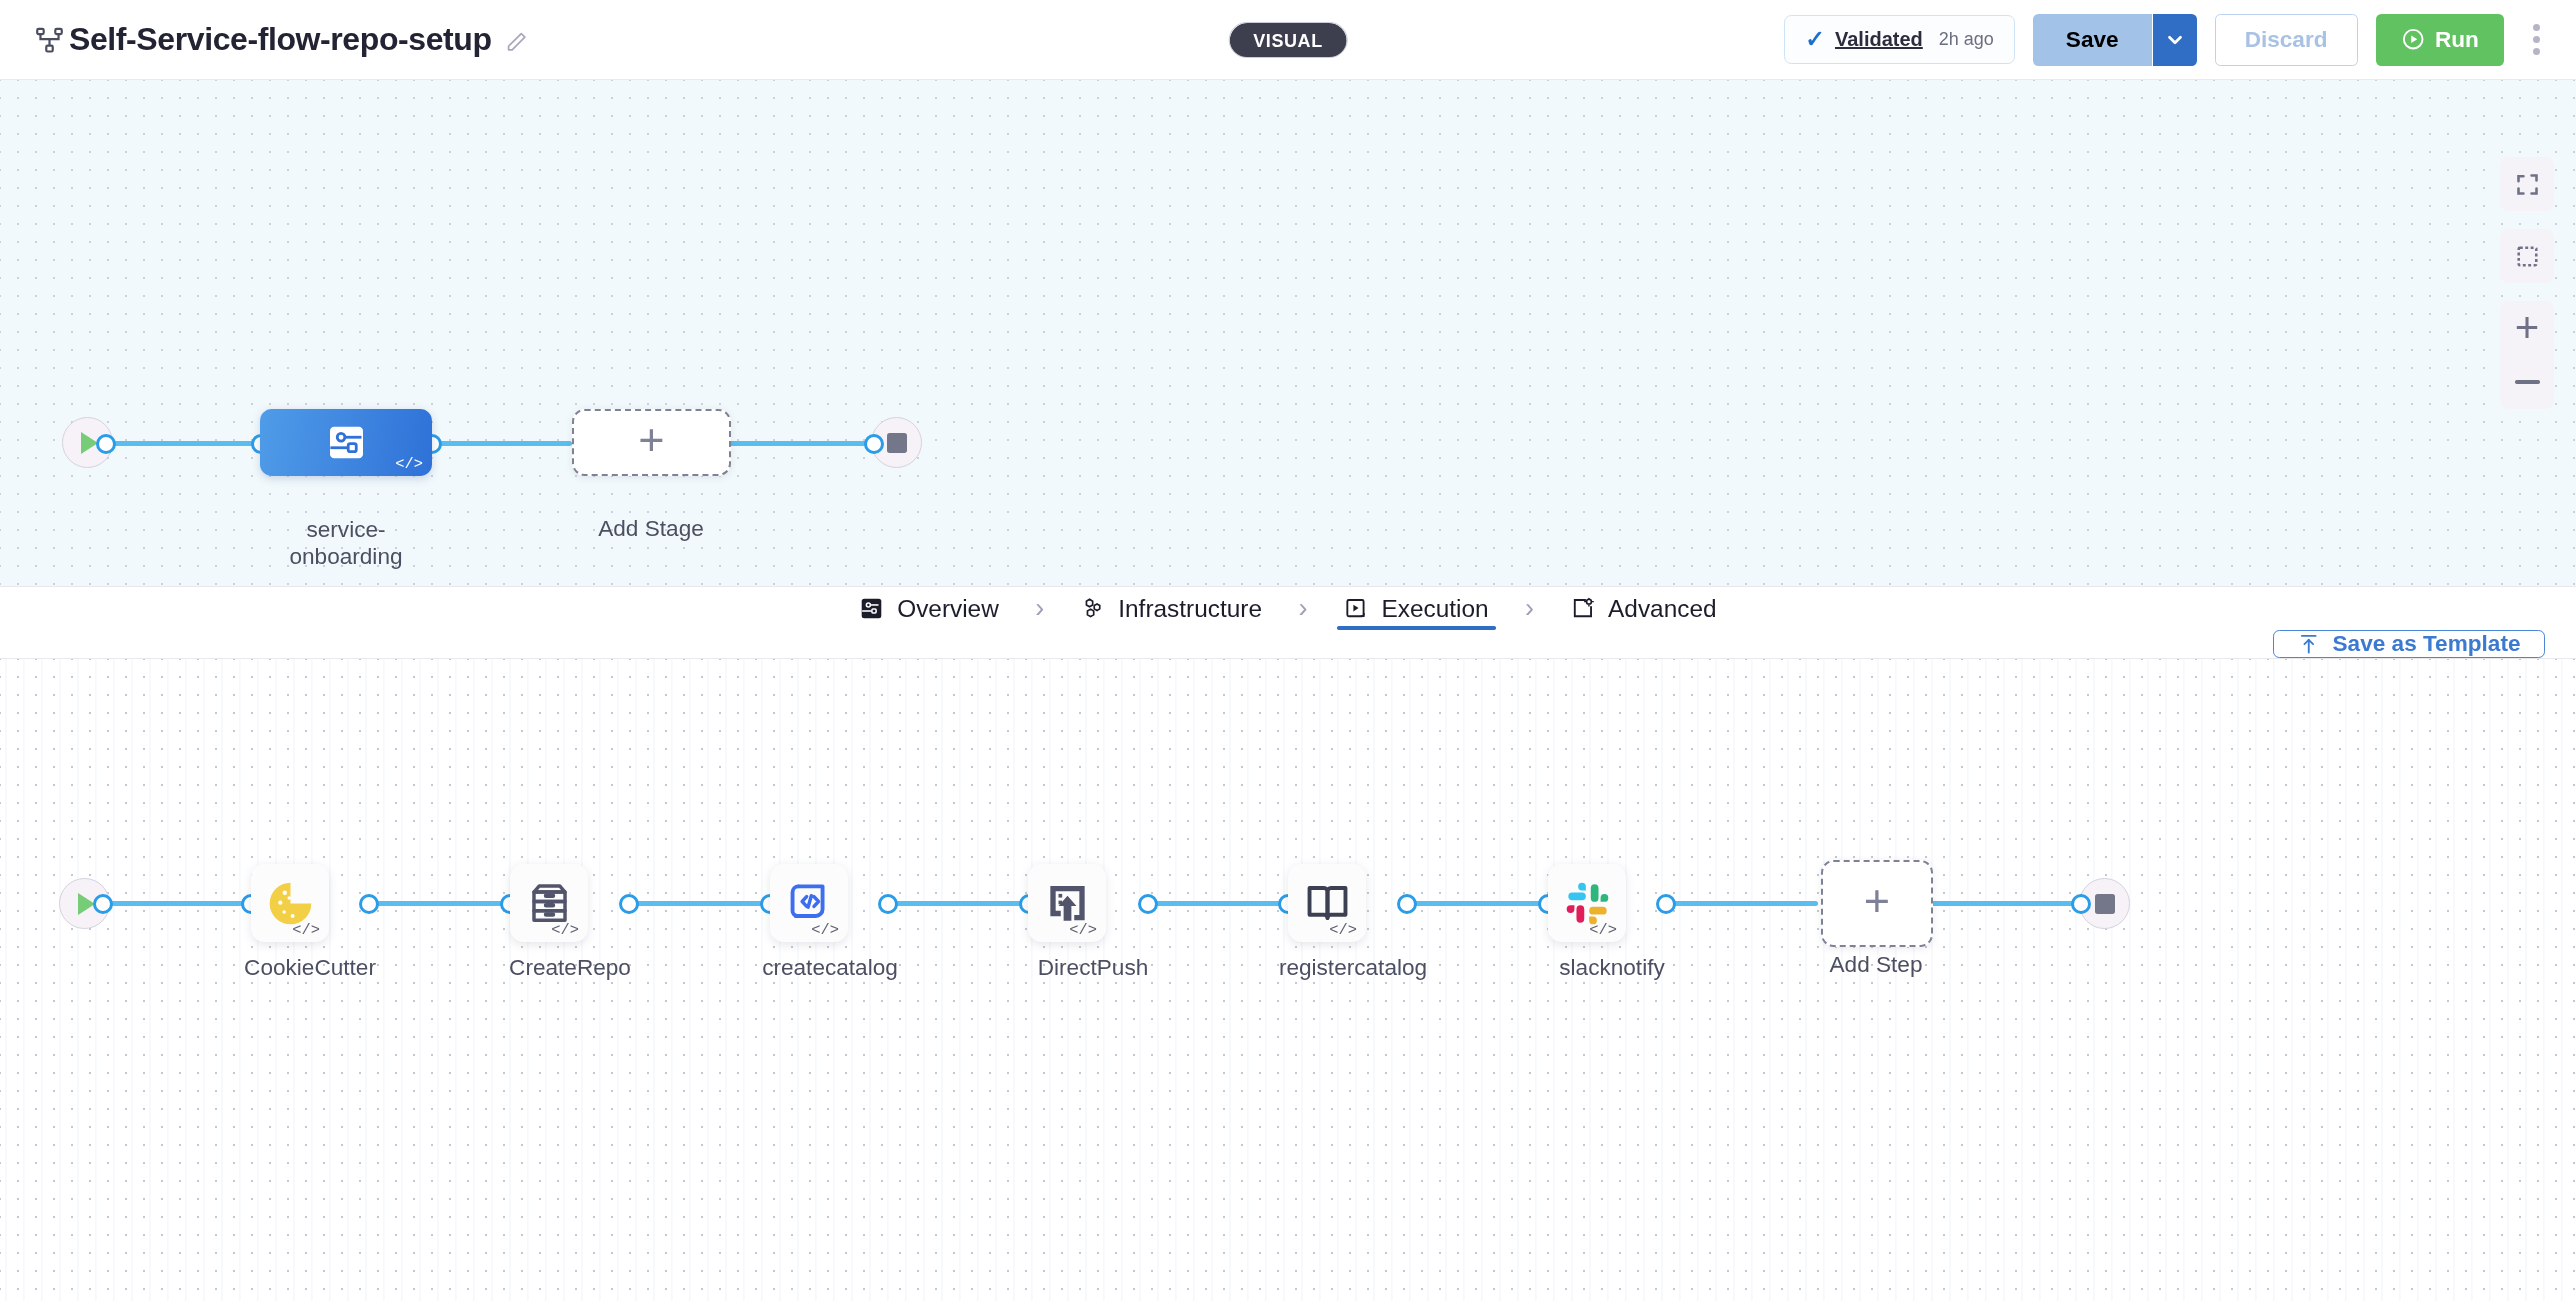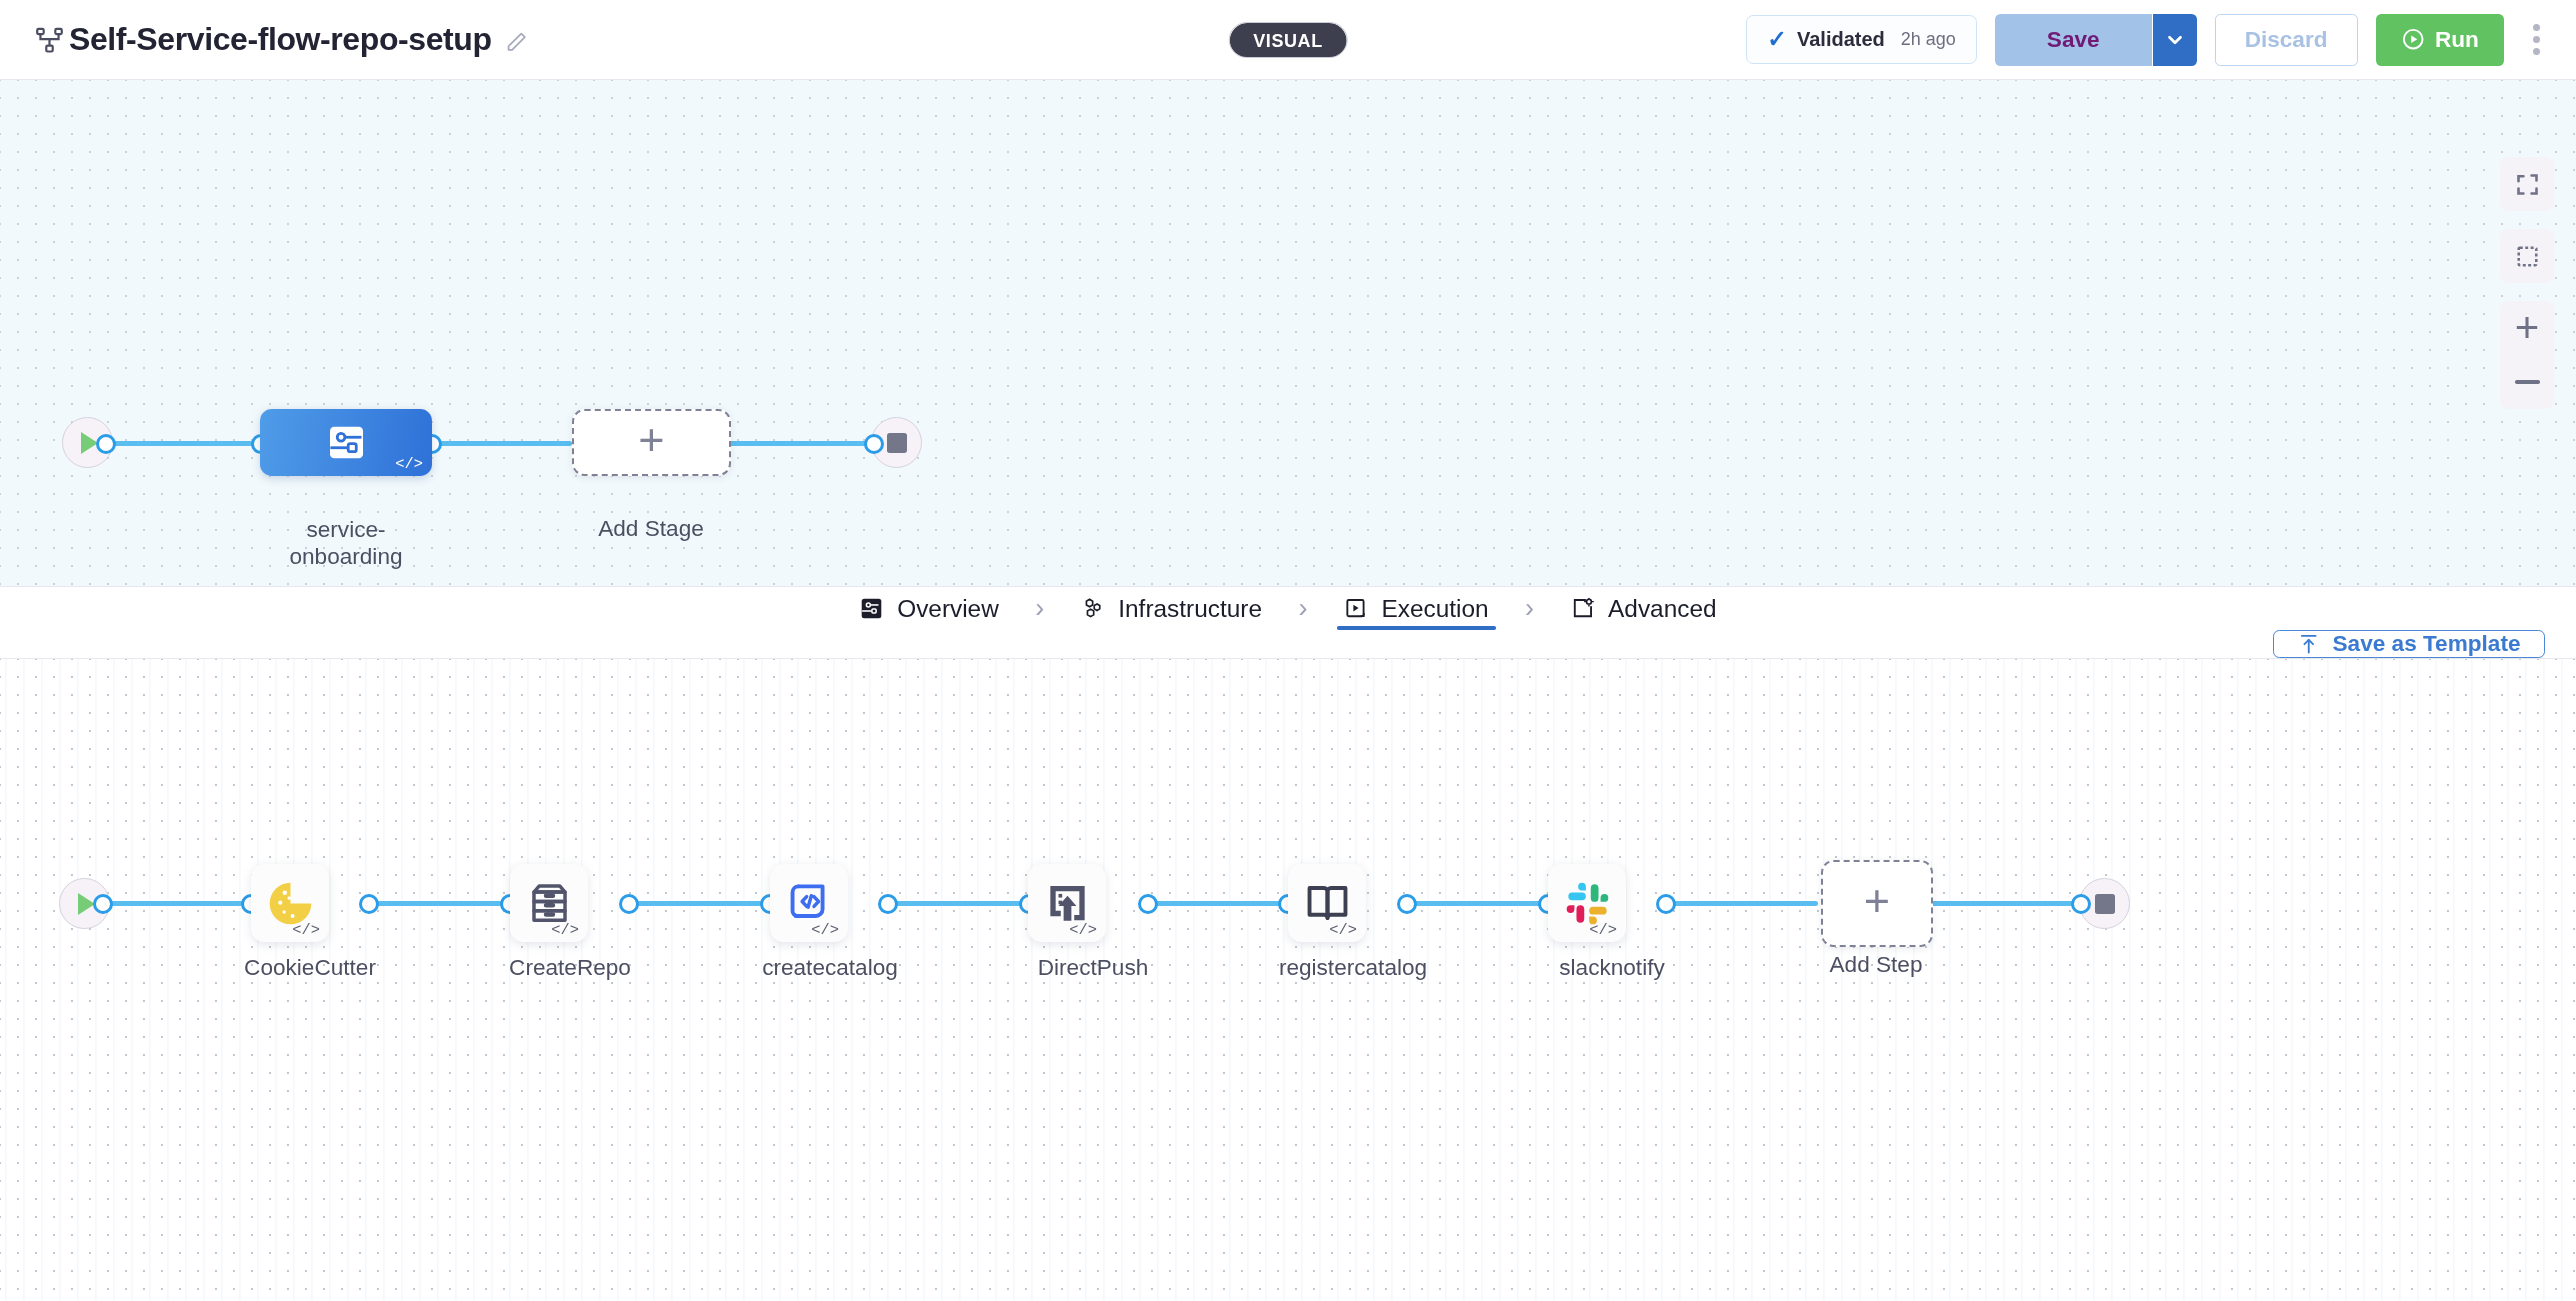--- a/index.html
+++ b/index.html
@@ -46,28 +46,28 @@
   }
 
   .header-right { margin-left: auto; display: flex; align-items: center; gap: 18px; }
   .validated-badge {
     display: flex; align-items: center; gap: 10px;
     border: 0.9px solid #cfe3f7; border-radius: 7.2px;
     background: #fbfdff;
     height: 49px; padding: 0 20px;
   }
   .validated-check { color: #1f6fd0; font-size: 23.5px; font-weight: bold; line-height: 1; }
-  .validated-label { font-size: 20px; font-weight: bold; color: #2b2d3c; }
+  .validated-label { font-size: 20px; font-weight: bold; color: #2b2d3c; text-decoration: underline; }
   .validated-time { font-size: 18px; color: #6c6f80; margin-left: 6px; }
 
   .save-group { display: flex; align-items: stretch; border-radius: 5.4px; overflow: hidden; height: 52px; }
   .save-btn {
-    background: #a3c2e8; color: #701a75;
+    background: #a3c2e8; color: #000000;
     font-size: 22.6px; font-weight: bold;
-    padding: 0 52px; display: flex; align-items: center; justify-content: center;
+    padding: 0 33px; display: flex; align-items: center; justify-content: center;
     border: none;
   }
   .save-caret {
     background: #2f6ec4; width: 45px; display: flex; align-items: center; justify-content: center;
     border-left: 1.8px solid #ffffff;
   }
 
   .discard-btn {
     border: 0.9px solid #bcd3ef; border-radius: 5.4px; background: #ffffff;
     color: #a9c2e4; font-size: 22.6px; font-weight: bold;

